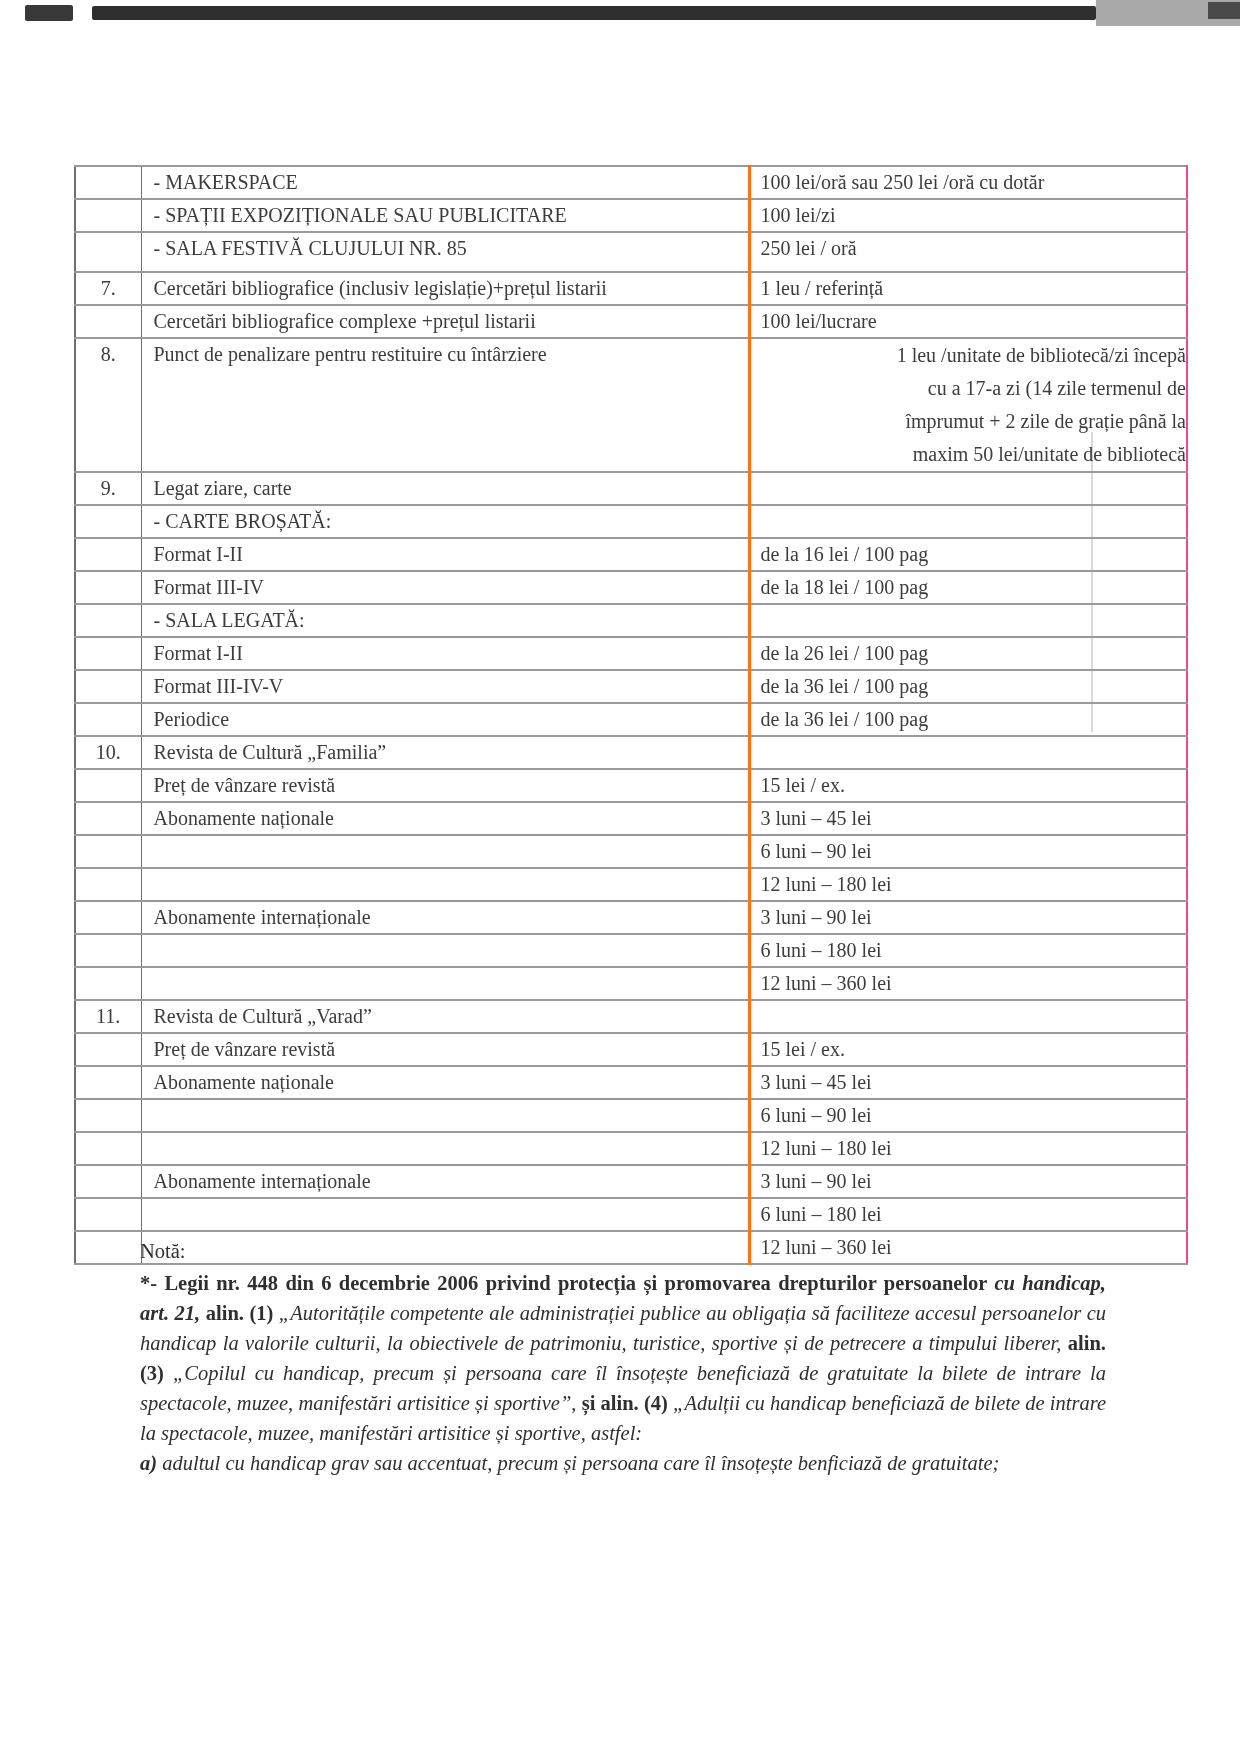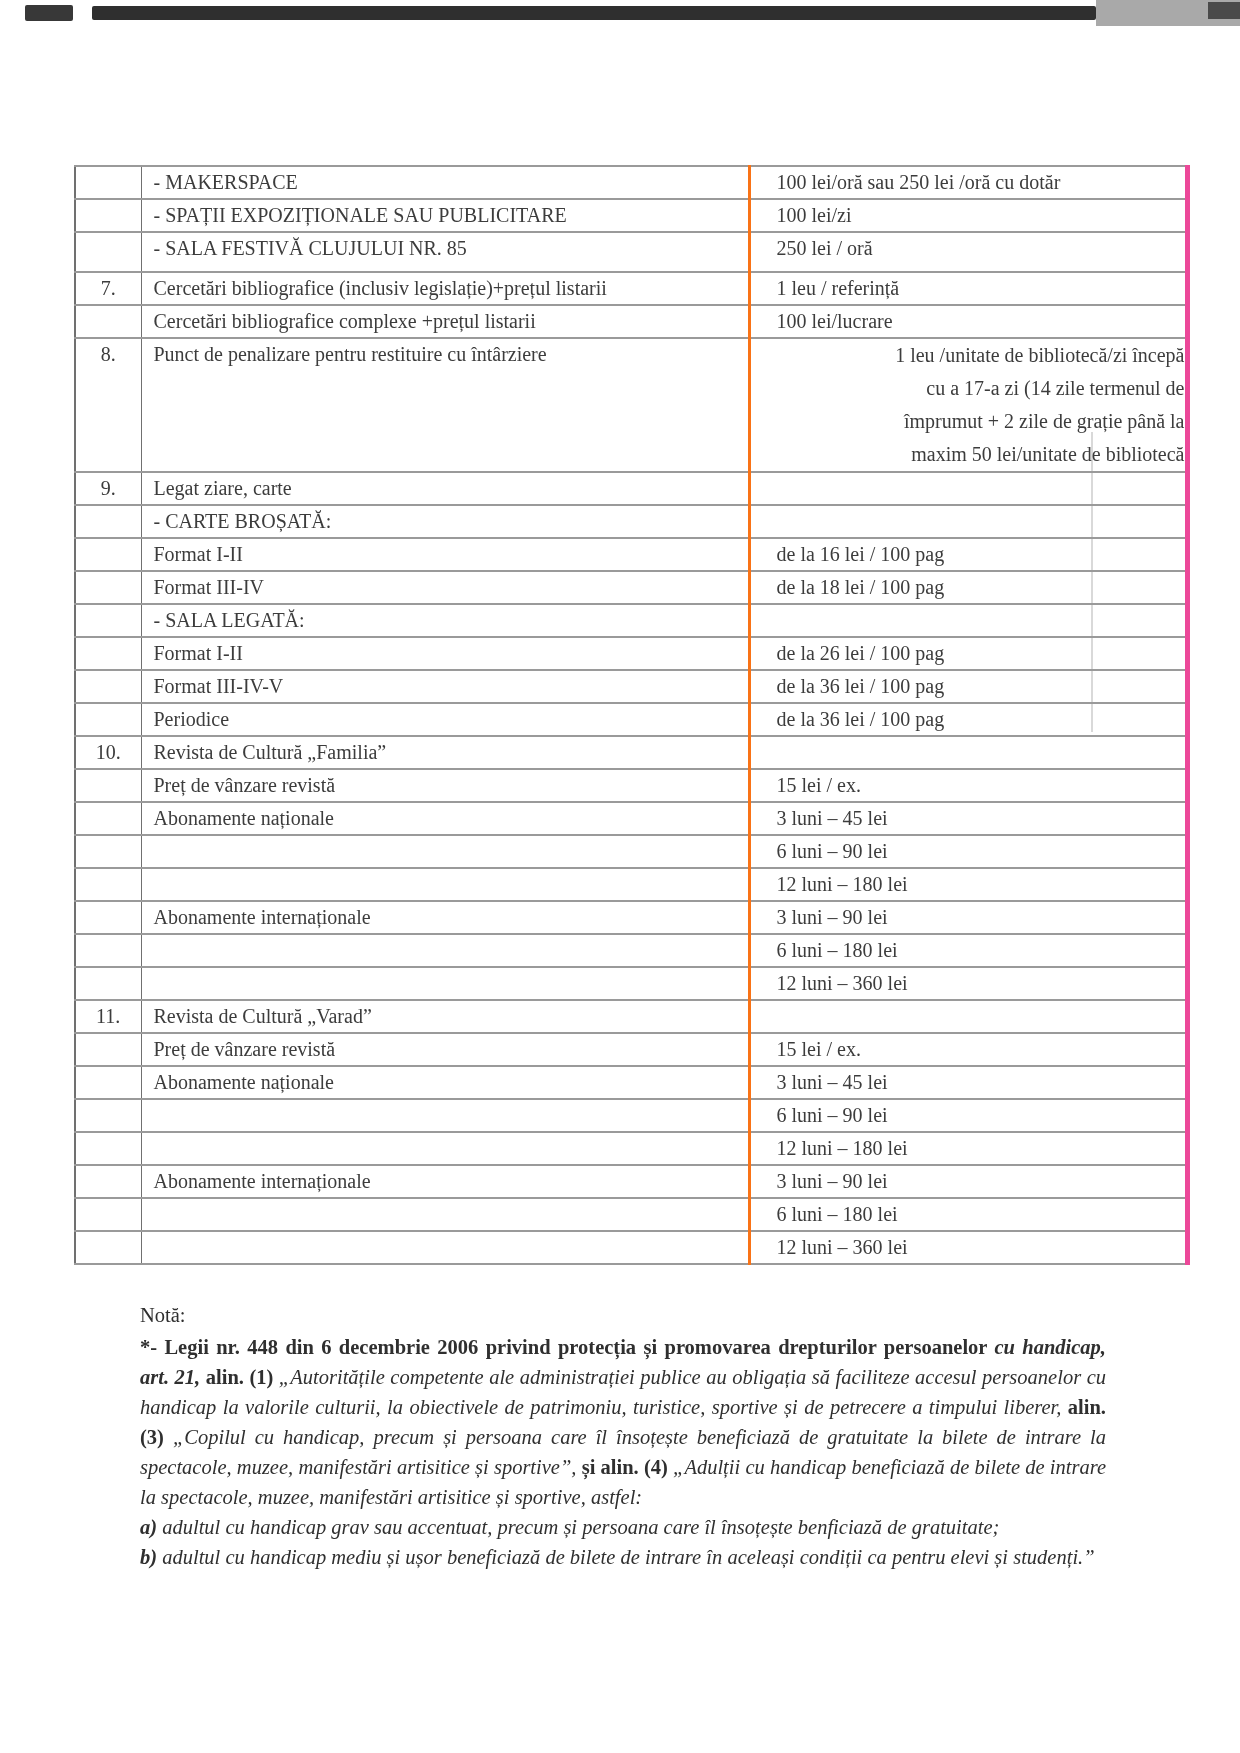--- a/index.html
+++ b/index.html
@@ -23,27 +23,27 @@
   }
   #price-table td{
     border-top:2px solid #9a9a9a;
     border-bottom:2px solid #9a9a9a;
     padding:0;vertical-align:top;
     overflow:visible;
   }
   #price-table tr{height:33px;}
   #price-table td.c-num{border-left:2px solid #707070;border-right:1px solid #707070;text-align:center;}
   #price-table td.c-desc{border-right:3px solid #f97316;padding-left:12px;}
-  #price-table td.c-val{border-right:5px solid #ec4899;padding-left:26px;white-space:nowrap;}
+  #price-table td.c-val{border-right:2px solid #ec4899;padding-left:10px;white-space:nowrap;}
   #price-table .vline{display:block;line-height:33px;white-space:nowrap;text-align:right;}
   .cellline{line-height:31px;white-space:nowrap;}
 
   
   #note{
-    position:absolute;left:140px;top:1300px;width:966px;
+    position:absolute;left:140px;top:1236px;width:966px;
     font-size:20.5px;line-height:30px;color:#2f2f2f;
   }
   #note .nt{margin:0 0 2px 0;}
   #note .ncf{margin:0 0 2px 4px;}
   #note p{margin:0;}
   #note p.just{text-align:justify;}
   .seg-b{font-weight:bold;font-style:normal;}
   .seg-bi{font-weight:bold;font-style:italic;}
   .seg-i{font-style:italic;}
 </style>
@@ -219,15 +219,14 @@
         <td class="c-val"><span class="cellline">12 luni – 360 lei</span></td>
       </tr>
     </tbody>
 </table>
 
 <div id="note">
   <div class="nt">Notă:</div>
   <div id="note-paragraphs">
       <p class="just"><span class="seg-b">*- Legii nr. 448 din 6 decembrie 2006 privind protecția și promovarea drepturilor persoanelor </span><span class="seg-bi">cu handicap, art. 21, </span><span class="seg-b">alin. (1) </span><span class="seg-i">„Autoritățile competente ale administrației publice au obligația să faciliteze accesul persoanelor cu handicap la valorile culturii, la obiectivele de patrimoniu, turistice, sportive și de petrecere a timpului liberer, </span><span class="seg-b">alin. (3) </span><span class="seg-i">„Copilul cu handicap, precum și persoana care îl însoțește beneficiază de gratuitate la bilete de intrare la spectacole, muzee, manifestări artisitice și sportive”, </span><span class="seg-b">și alin. (4) </span><span class="seg-i">„Adulții cu handicap beneficiază de bilete de intrare la spectacole, muzee, manifestări artisitice și sportive, astfel:</span></p>
       <p><span class="seg-bi">a) </span><span class="seg-i">adultul cu handicap grav sau accentuat, precum și persoana care îl însoțește benficiază de gratuitate;</span></p>
-      <p><span class="seg-bi">b) </span><span class="seg-i">adultul cu handicap mediu și ușor beneficiază de bilete de intrare în aceleași condiții ca pentru elevi și studenți.”</span></p>
     </div>
 </div>
 
 </body></html>

